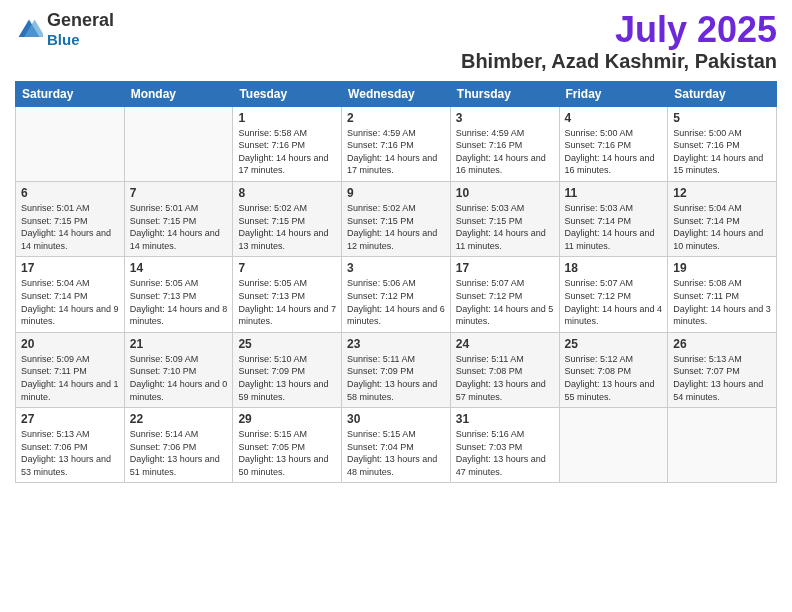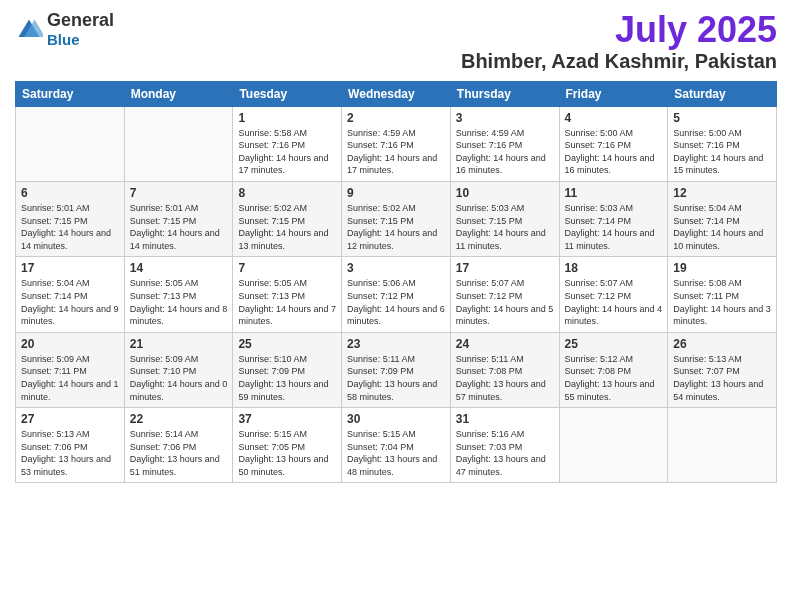--- a/index.html
+++ b/index.html
@@ -241,21 +241,21 @@
       <tr>
         <td>
           <span class="day-num">27</span>
           <div class="day-info">Sunrise: 5:13 AM<br>Sunset: 7:06 PM<br>Daylight: 13 hours and 53 minutes.</div>
         </td>
         <td>
           <span class="day-num">22</span>
           <div class="day-info">Sunrise: 5:14 AM<br>Sunset: 7:06 PM<br>Daylight: 13 hours and 51 minutes.</div>
         </td>
         <td>
-          <span class="day-num">37</span>
+          <span class="day-num">29</span>
           <div class="day-info">Sunrise: 5:15 AM<br>Sunset: 7:05 PM<br>Daylight: 13 hours and 50 minutes.</div>
         </td>
         <td>
           <span class="day-num">30</span>
           <div class="day-info">Sunrise: 5:15 AM<br>Sunset: 7:04 PM<br>Daylight: 13 hours and 48 minutes.</div>
         </td>
         <td>
           <span class="day-num">31</span>
           <div class="day-info">Sunrise: 5:16 AM<br>Sunset: 7:03 PM<br>Daylight: 13 hours and 47 minutes.</div>
         </td>

